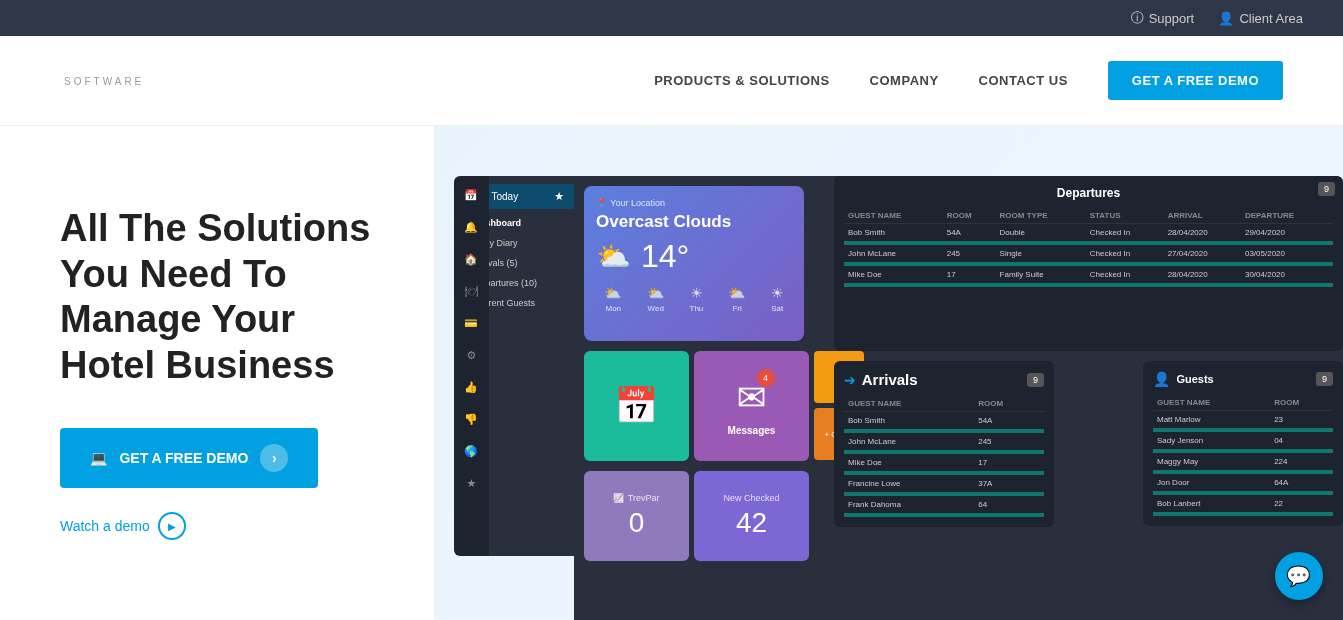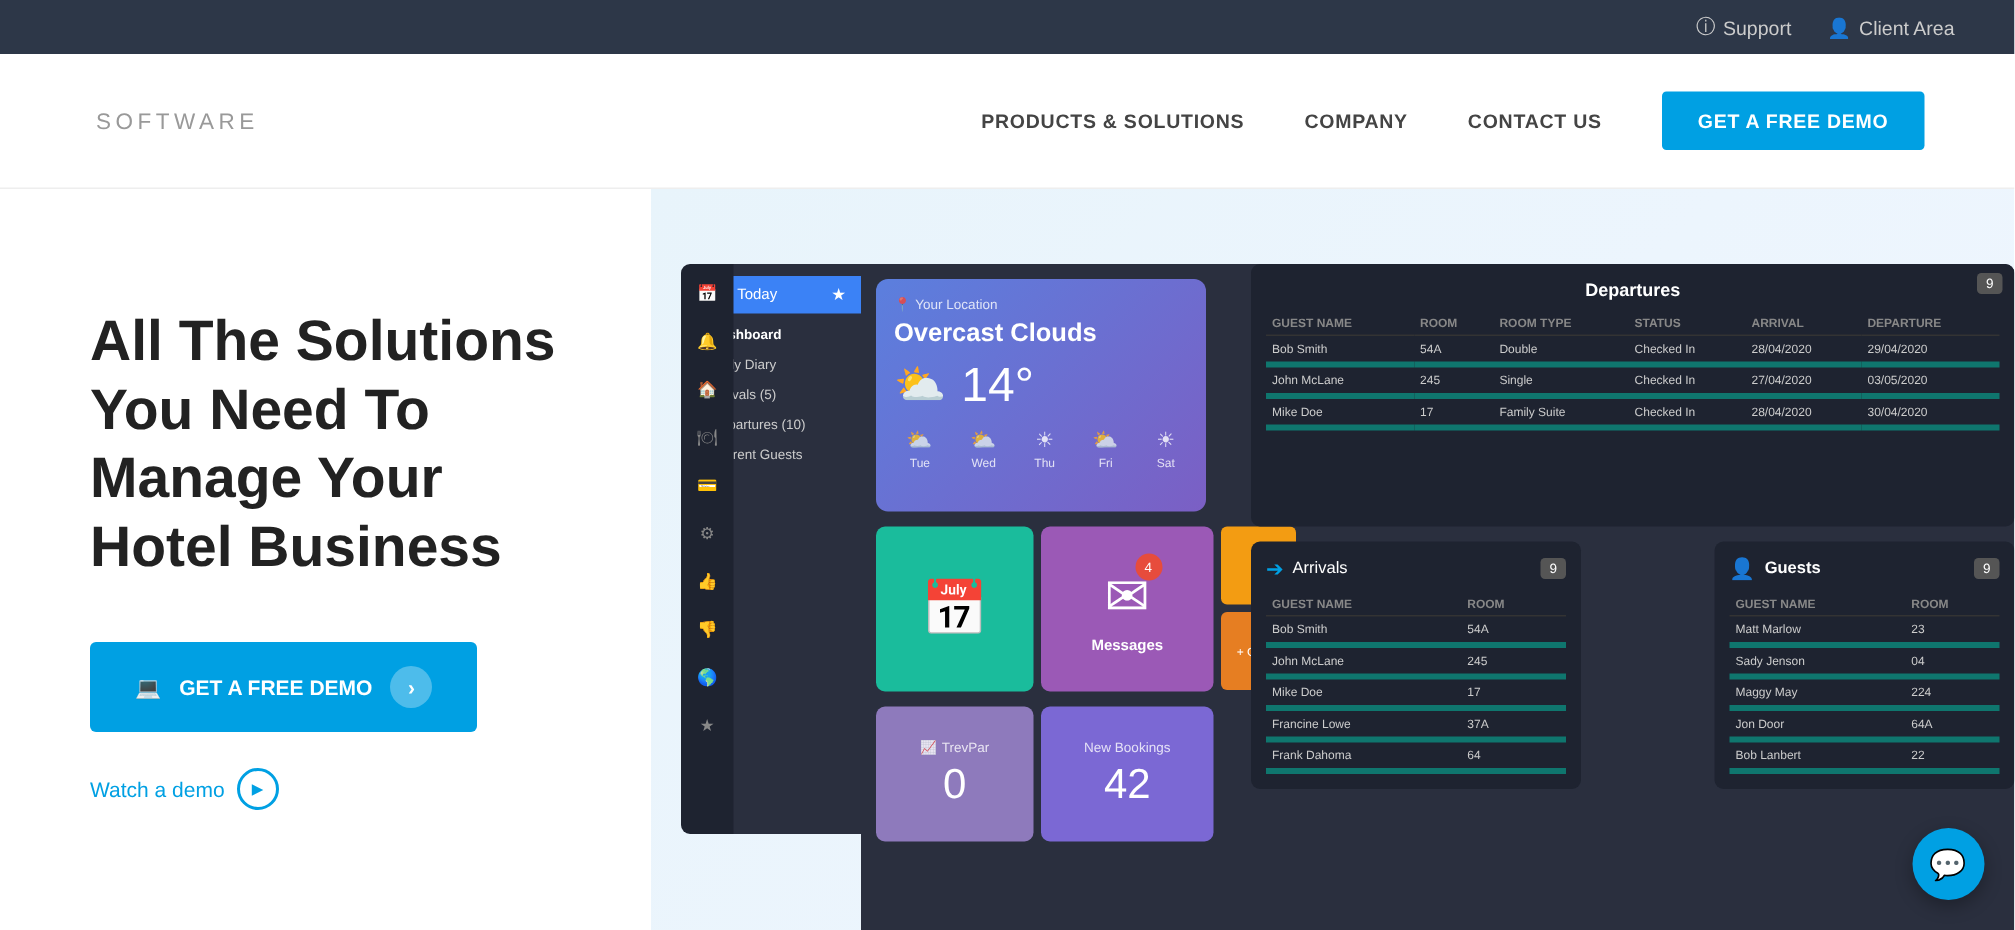--- a/index.html
+++ b/index.html
@@ -56,21 +56,21 @@
     }
     .logo-text-quest {
       color: #333;
       font-size: 28px;
       font-weight: 700;
       font-style: italic;
       letter-spacing: -1px;
     }
     .logo-sub {
       color: #999;
-      font-size: 15px;
+      font-size: 10px;
       letter-spacing: 3px;
       margin-left: 4px;
       margin-top: 2px;
     }
     .nav {
       display: flex;
       align-items: center;
       gap: 40px;
     }
     .nav-item {
@@ -189,21 +189,21 @@
       z-index: 2;
       height: 380px;
     }
     .sidebar-header {
       color: #fff;
       font-size: 10px;
       padding: 6px 10px;
       display: flex;
       align-items: center;
       gap: 5px;
-      background: #3b82f6;
+      background: #0c4a6e;
       margin-bottom: 4px;
     }
     .sidebar-item {
       color: #ccc;
       font-size: 9px;
       padding: 5px 10px;
       cursor: pointer;
       display: flex;
       align-items: center;
       gap: 5px;
@@ -477,21 +477,21 @@
       border-radius: 6px;
       padding: 10px;
     }
     .arrivals-title {
       display: flex;
       align-items: center;
       gap: 6px;
       margin-bottom: 8px;
     }
     .arrivals-icon { color: #00a0e3; font-size: 14px; }
-    .arrivals-label { color: #fff; font-size: 11px; font-weight: 400; }
+    .arrivals-label { color: #fff; font-size: 15px; font-weight: 700; }
     .arrivals-badge {
       background: #555;
       color: #fff;
       font-size: 9px;
       padding: 2px 6px;
       border-radius: 3px;
       margin-left: auto;
     }
 
     
@@ -626,21 +626,21 @@
             <span>Your Location</span>
           </div>
           <div class="weather-condition">Overcast Clouds</div>
           <div class="weather-main">
             <div class="weather-icon-big">⛅</div>
             <div class="weather-temp">14°</div>
           </div>
           <div class="weather-days">
             <div class="weather-day">
                 <span class="weather-day-icon">⛅</span>
-                <span>Tue</span>
+                <span>Mon</span>
               </div>
             <div class="weather-day">
                 <span class="weather-day-icon">⛅</span>
                 <span>Wed</span>
               </div>
             <div class="weather-day">
                 <span class="weather-day-icon">☀</span>
                 <span>Thu</span>
               </div>
             <div class="weather-day">
@@ -675,21 +675,21 @@
 
         <div class="tile-trevpar">
           <div class="tile-trevpar-label">
               <span>📈</span>
               <span>TrevPar</span>
             </div>
           <div class="tile-trevpar-val">0</div>
         </div>
 
         <div class="tile-bookings">
-          <div class="tile-bookings-label">New Bookings</div>
+          <div class="tile-bookings-label">New Checked</div>
           <div class="tile-bookings-val">42</div>
         </div>
 
         <div class="departures-panel">
           <div class="panel-title">Departures</div>
           <div class="panel-badge">9</div>
           <table class="panel-table">
             <thead>
               <tr>
                 <th>Guest name</th>

